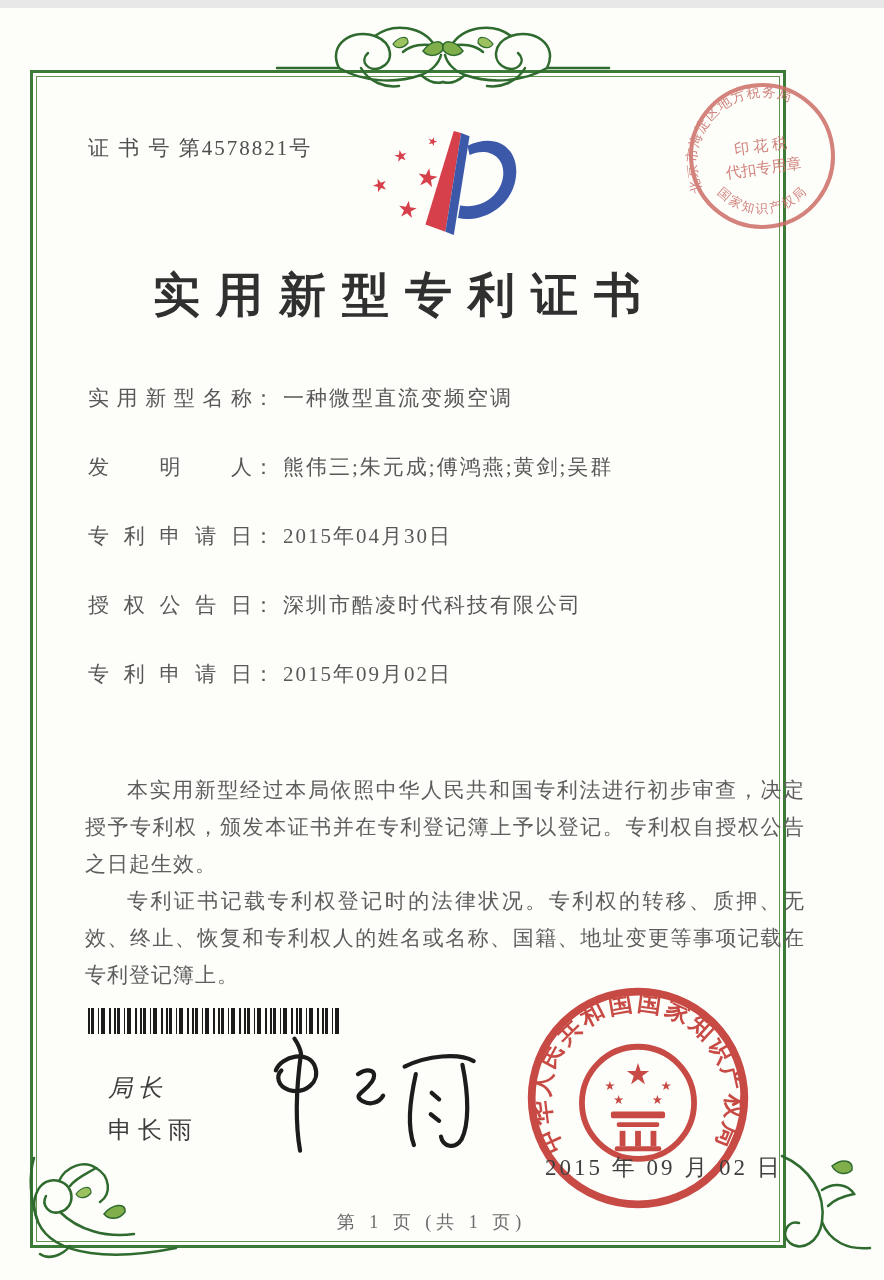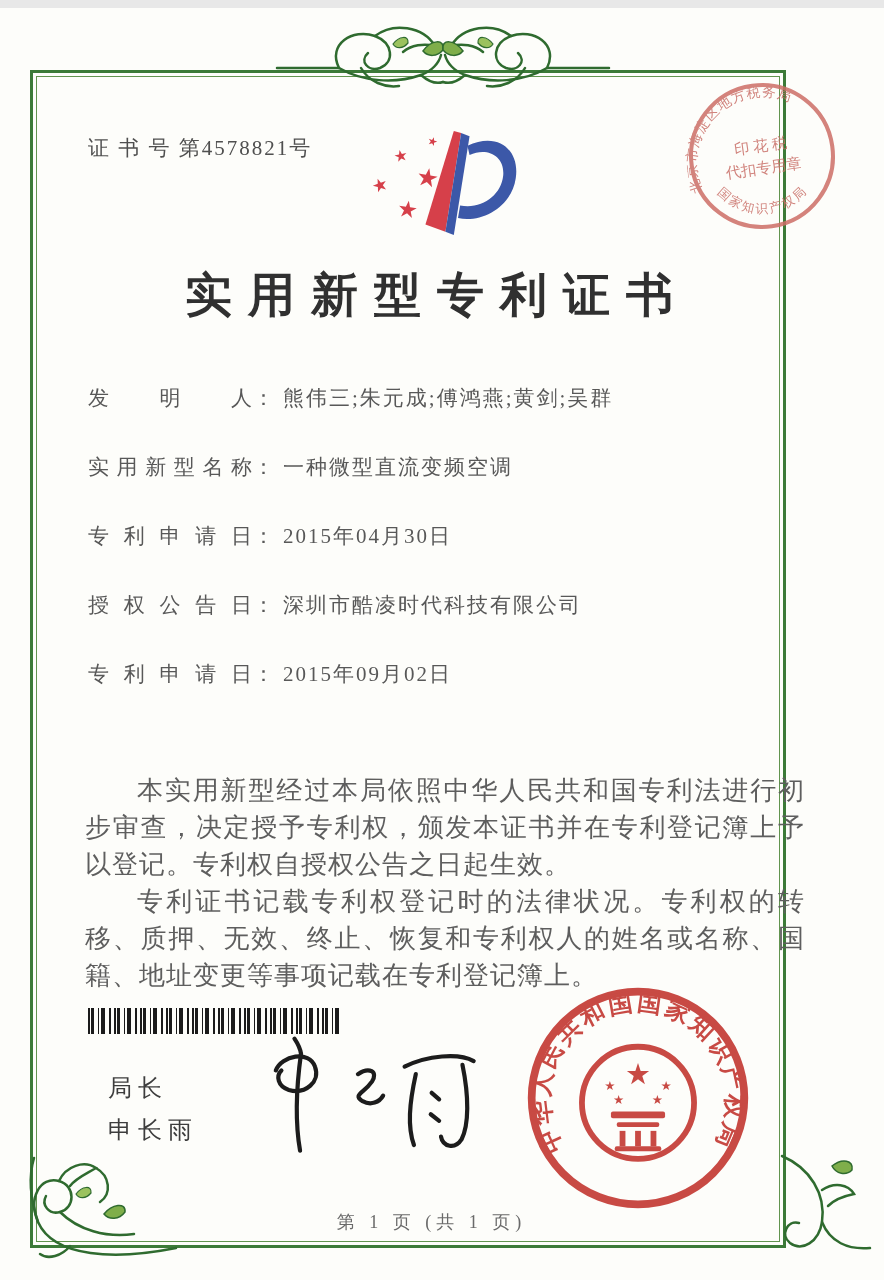--- a/index.html
+++ b/index.html
@@ -15,40 +15,40 @@
   .top-ornament{position:absolute;left:273px;top:14px;width:340px;height:80px;}
   .corner-flourish-bl{position:absolute;left:6px;top:1146px;width:175px;height:118px;}
   .corner-flourish-br{position:absolute;left:772px;top:1142px;width:105px;height:120px;}
 
   .cert-no{position:absolute;left:88px;top:126px;font-size:21px;color:#4f4f4f;
            letter-spacing:2px;}
   .logo{position:absolute;left:353px;top:118px;width:168px;height:138px;}
   .tax-stamp{position:absolute;left:686px;top:72px;width:152px;height:152px;
              transform:rotate(-8deg);opacity:.85;}
   .title{position:absolute;left:30px;top:256px;width:750px;text-align:center;
-         font-size:47px;font-weight:600;color:#303030;letter-spacing:16px;padding-left:32px;}
+         font-size:47px;font-weight:600;color:#303030;letter-spacing:16px;}
 
   .fields{position:absolute;left:88px;top:376px;width:660px;}
   .field-row{height:69px;font-size:21px;color:#585858;letter-spacing:1px;}
   .flabel{display:inline-block;width:165px;text-align:justify;text-align-last:justify;
           vertical-align:top;}
   .fcolon{margin-right:8px;}
   .fvalue{letter-spacing:2px;}
 
   .body-text{position:absolute;left:85px;top:764px;width:720px;
-             font-size:26px;line-height:37px;color:#5e5e5e;text-align:justify;}
+             font-size:21px;line-height:37px;color:#5e5e5e;text-align:justify;}
   .body-text p{margin:0;text-indent:2em;letter-spacing:1px;}
 
   .barcode{position:absolute;left:88px;top:1000px;width:252px;height:26px;
     background:repeating-linear-gradient(90deg,
       #1b1b1b 0 2px,#fdfdfa 2px 3px,#1b1b1b 3px 6px,#fdfdfa 6px 10px,
       #1b1b1b 10px 11px,#fdfdfa 11px 13px,#1b1b1b 13px 17px,#fdfdfa 17px 21px,
       #1b1b1b 21px 23px,#fdfdfa 23px 26px);}
   .signer-title{position:absolute;left:108px;top:1064px;font-size:24px;color:#3d3d3d;
-                letter-spacing:6px;}
+                letter-spacing:6px;font-style:italic;}
   .signer-name{position:absolute;left:108px;top:1106px;font-size:24px;color:#3d3d3d;
                letter-spacing:6px;text-align:right;}
   .signature{position:absolute;left:246px;top:1012px;width:250px;height:140px;}
 
   .seal{position:absolute;left:522px;top:974px;width:232px;height:232px;opacity:.92;}
   .seal-date{position:absolute;left:545px;top:1144px;font-size:23px;color:#3f3f3f;
              letter-spacing:3px;}
   .footer{position:absolute;left:30px;top:1202px;width:803px;text-align:center;
           font-size:18px;color:#6a6a6a;letter-spacing:5px;}
 </style>
@@ -121,24 +121,24 @@
       <textPath href="#taxBot" startOffset="8">国家知识产权局</textPath>
     </text>
     <text x="75" y="70" text-anchor="middle" font-size="15" fill="#c96f68">印 花 税</text>
     <text x="75" y="92" text-anchor="middle" font-size="15" fill="#c96f68">代扣专用章</text>
   </svg>
 
   <div class="title">实用新型专利证书</div>
 
   <div class="fields">
     <div class="field-row">
-      <span class="flabel">发明人</span><span class="fcolon">：</span><span class="fvalue">熊伟三;朱元成;傅鸿燕;黄剑;吴群</span>
+      <span class="flabel">实用新型名称</span><span class="fcolon">：</span><span class="fvalue">一种微型直流变频空调</span>
     </div>
     <div class="field-row">
-      <span class="flabel">实用新型名称</span><span class="fcolon">：</span><span class="fvalue">一种微型直流变频空调</span>
+      <span class="flabel">发明人</span><span class="fcolon">：</span><span class="fvalue">熊伟三;朱元成;傅鸿燕;黄剑;吴群</span>
     </div>
     <div class="field-row">
       <span class="flabel">专利申请日</span><span class="fcolon">：</span><span class="fvalue">2015年04月30日</span>
     </div>
     <div class="field-row">
       <span class="flabel">授权公告日</span><span class="fcolon">：</span><span class="fvalue">深圳市酷凌时代科技有限公司</span>
     </div>
     <div class="field-row">
       <span class="flabel">专利申请日</span><span class="fcolon">：</span><span class="fvalue">2015年09月02日</span>
     </div>
@@ -182,16 +182,17 @@
     <g fill="#c43b35">
       <rect x="92" y="134" width="56" height="7" rx="2"></rect>
       <rect x="98" y="145" width="44" height="5" rx="2"></rect>
       <rect x="101" y="154" width="6" height="16"></rect>
       <rect x="117" y="154" width="6" height="16"></rect>
       <rect x="133" y="154" width="6" height="16"></rect>
       <rect x="96" y="170" width="48" height="5" rx="2"></rect>
     </g>
   </svg>
 
+  <div class="seal-date">2015 年 09 月 02 日</div>
 
   <div class="footer">第 1 页 (共 1 页)</div>
 
 </div>
 
 </body></html>

